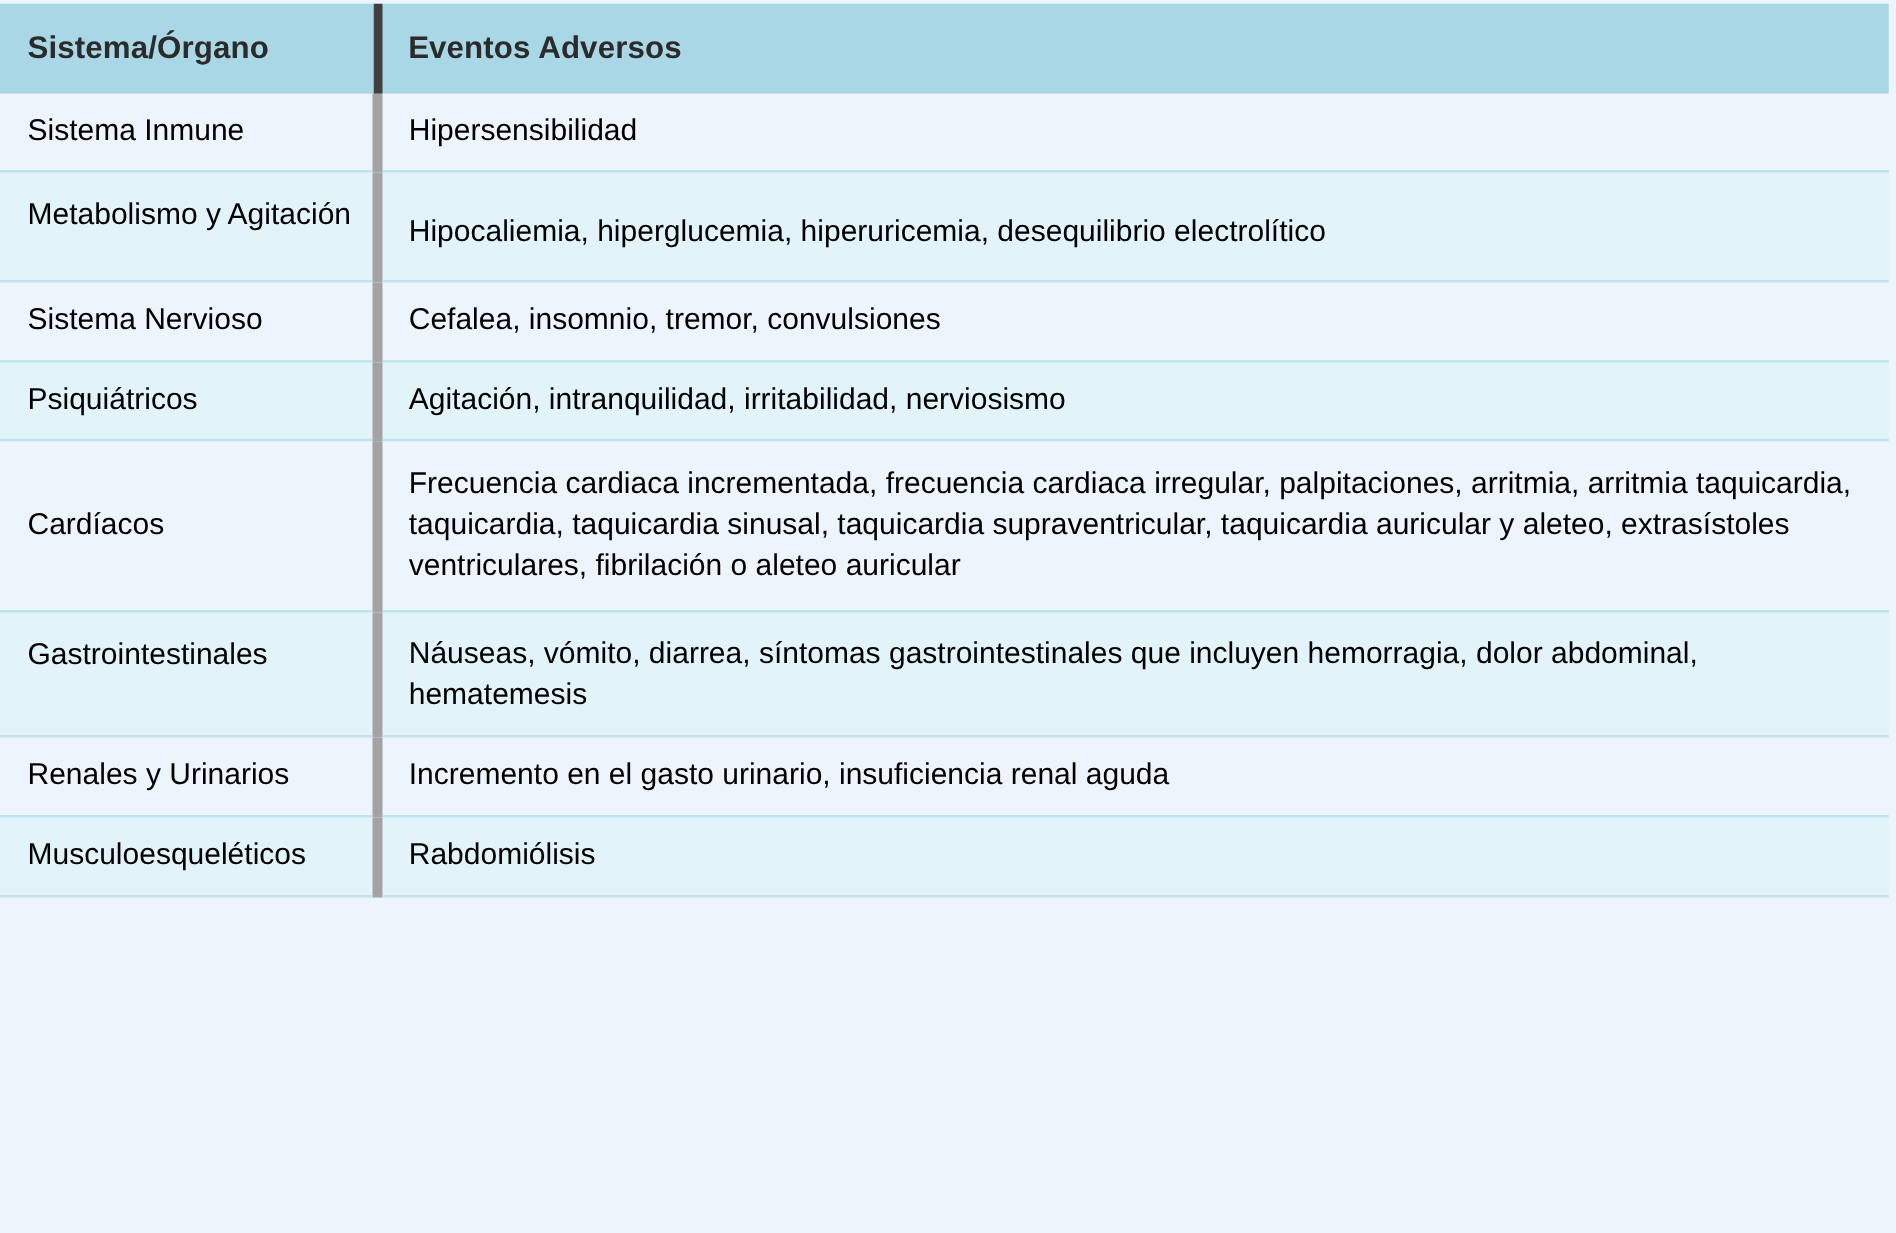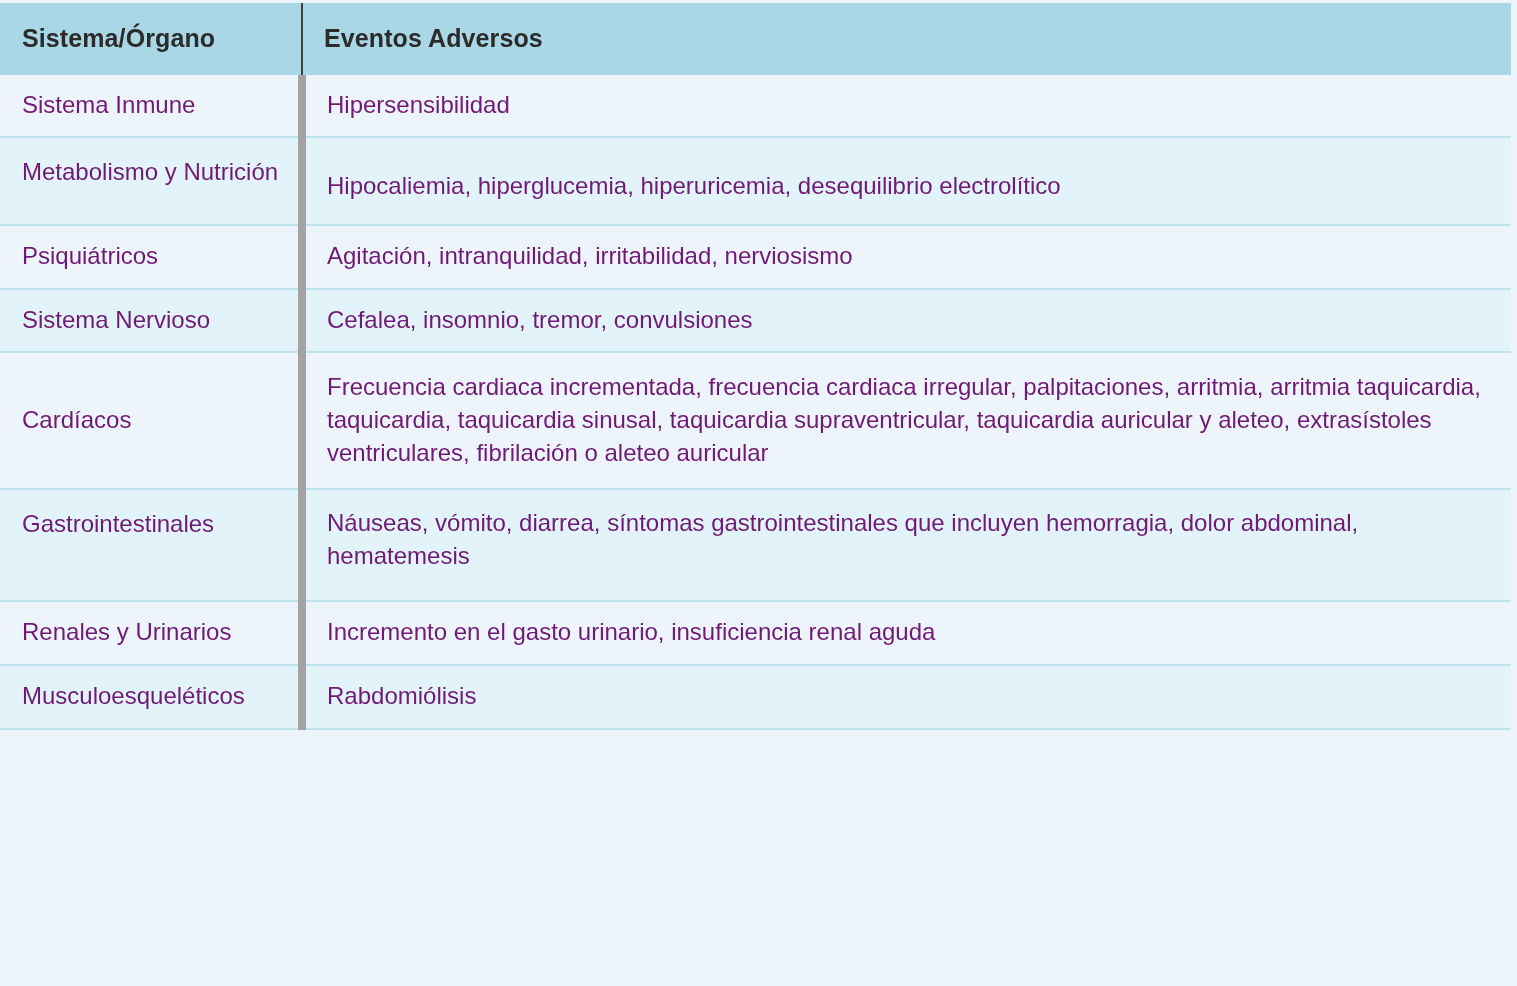--- a/index.html
+++ b/index.html
@@ -38,26 +38,26 @@
     font-size: 25px;
     font-weight: bold;
     text-align: left;
     padding: 21px 0 22px 22px;
     border: none;
     line-height: 1.15;
     letter-spacing: 0.1px;
   }
   thead th.th-events {
     padding-left: 21px;
-    border-left: 2px solid #404040;
+    border-left: 7px solid #404040;
   }
 
   tbody td {
     font-size: 24px;
-    color: #701a75;
+    color: #000000;
     line-height: 1.36;
     border-top: 2px solid #bfe3ec;
     border-bottom: 2px solid #bfe3ec;
     padding: 14px 18px 15px 22px;
     vertical-align: middle;
   }
 
   tbody td.cell-system {
     padding-right: 10px;
   }
@@ -68,21 +68,21 @@
     padding-right: 30px;
   }
 
   tbody tr:nth-child(odd) td { background: #eef4fb; }
   tbody tr:nth-child(even) td { background: #e2f3fa; }
 
   
   tbody tr.row-tall-label td.cell-system { vertical-align: top; padding-top: 18px; }
 
   tbody tr.row-cardiac td { padding-top: 18px; padding-bottom: 19px; }
-  tbody tr.row-gastro td { padding-top: 17px; padding-bottom: 28px; }
+  tbody tr.row-gastro td { padding-top: 17px; padding-bottom: 16px; }
   tbody tr.row-metabolism td { padding-top: 32px; padding-bottom: 21px; }
 
   tbody tr:first-child td { border-top: none; }
 
   .filler {
     height: 44px;
     background: #eef4fb;
   }
 </style>
 </head>
@@ -99,30 +99,30 @@
         <th class="th-system">Sistema/Órgano</th>
         <th class="th-events">Eventos Adversos</th>
       </tr>
     </thead>
     <tbody id="table-body">
     <tr>
           <td class="cell-system">Sistema Inmune</td>
           <td class="cell-events">Hipersensibilidad</td>
         </tr>
         <tr class="row-metabolism row-tall-label">
-          <td class="cell-system">Metabolismo y Nutrición</td>
+          <td class="cell-system">Metabolismo y Agitación</td>
           <td class="cell-events">Hipocaliemia, hiperglucemia, hiperuricemia, desequilibrio electrolítico</td>
+        </tr>
+        <tr>
+          <td class="cell-system">Sistema Nervioso</td>
+          <td class="cell-events">Cefalea, insomnio, tremor, convulsiones</td>
         </tr>
         <tr>
           <td class="cell-system">Psiquiátricos</td>
           <td class="cell-events">Agitación, intranquilidad, irritabilidad, nerviosismo</td>
-        </tr>
-        <tr>
-          <td class="cell-system">Sistema Nervioso</td>
-          <td class="cell-events">Cefalea, insomnio, tremor, convulsiones</td>
         </tr>
         <tr class="row-cardiac">
           <td class="cell-system">Cardíacos</td>
           <td class="cell-events">Frecuencia cardiaca incrementada, frecuencia cardiaca irregular, palpitaciones, arritmia, arritmia taquicardia, taquicardia, taquicardia sinusal, taquicardia supraventricular, taquicardia auricular y aleteo, extrasístoles ventriculares, fibrilación o aleteo auricular</td>
         </tr>
         <tr class="row-tall-label row-gastro">
           <td class="cell-system">Gastrointestinales</td>
           <td class="cell-events">Náuseas, vómito, diarrea, síntomas gastrointestinales que incluyen hemorragia, dolor abdominal, hematemesis</td>
         </tr>
         <tr>

